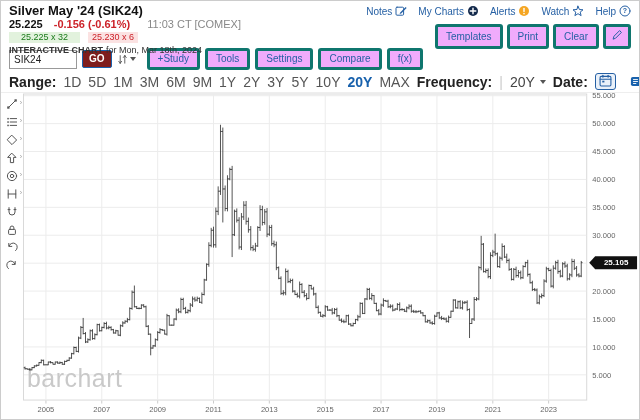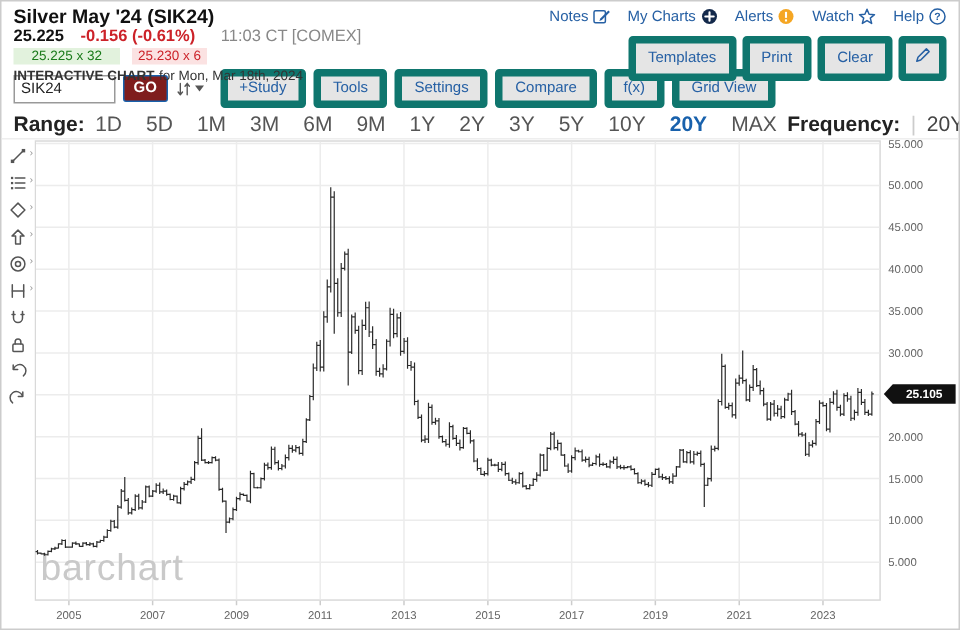--- a/index.html
+++ b/index.html
@@ -17,37 +17,37 @@
   .sess{font-size:11px;color:#888;margin-left:14px;}
   .ba{margin-top:2px;font-size:9px;display:flex;gap:8px;line-height:11px;}
   .bid{background:#e2f2dd;color:#1a7a1a;padding:0 12px;}
   .ask{background:#fbe2e2;color:#cc2229;padding:0 4px;}
   .ic{font-size:9px;color:#333;margin-top:2px;line-height:10px;}
   .icb{font-weight:bold;margin-right:3px;}
   .h-right{position:absolute;top:4px;right:8px;text-align:right;}
   .links{display:flex;gap:11px;font-size:10px;color:#2660a4;justify-content:flex-end;align-items:center;}
   .link{display:inline-flex;align-items:center;gap:3px;cursor:pointer;white-space:nowrap;}
   .hr-btns{margin-top:7px;display:flex;gap:4px;justify-content:flex-end;}
-  .btn{border:5px solid #0f766e;background:#e5e5e5;color:#2660a4;font-size:10px;
+  .btn{border:3px solid #0f766e;background:#f0abfc;color:#2660a4;font-size:10px;
        padding:2px 8px;border-radius:3px;font-family:inherit;line-height:12px;cursor:pointer;}
   .icon-btn{padding:2px 5px;display:inline-flex;align-items:center;}
   
   .toolbar{display:flex;align-items:center;gap:5px;padding:2px 8px;height:20px;}
   .symbol-input{width:58px;border:1px solid #999;font-size:10px;padding:1px 4px;height:15px;
                 font-family:inherit;color:#222;box-sizing:content-box;}
   .go{background:#7f1d1d;color:#fff;border:1px solid #1861ac;font-weight:bold;font-size:10px;
       padding:2px 6px;border-radius:2px;cursor:pointer;line-height:12px;}
   .sorticon{display:inline-flex;align-items:center;color:#444;cursor:pointer;margin-right:6px;}
   .caret{display:inline-block;width:0;height:0;border-left:3px solid transparent;
          border-right:3px solid transparent;border-top:4px solid #555;margin-left:2px;}
   #toolbar-buttons{display:flex;gap:5px;}
   
   .rangebar{display:flex;align-items:center;gap:7px;padding:3px 8px 3px;font-size:14px;color:#444;height:15px;}
   .bold{font-weight:bold;color:#222;}
-  #range-items{display:inline-flex;gap:16px;}
+  #range-items{display:inline-flex;gap:7px;}
   .range-item{color:#555;cursor:pointer;}
   .range-item.active{color:#1861ac;font-weight:bold;}
   .dd{display:inline-flex;align-items:center;gap:3px;cursor:pointer;color:#444;}
   .sep{color:#ccc;}
   .cal{background:#eaf1f9;border:1px solid #2660a4;border-radius:3px;padding:1px 3px;height:17px;
        display:inline-flex;align-items:center;cursor:pointer;}
   .spacer{flex:1;}
   .tut{color:#1861ac;font-weight:bold;display:inline-flex;gap:8px;align-items:center;cursor:pointer;}
   .burger{display:inline-flex;cursor:pointer;margin-left:4px;}
   
@@ -147,21 +147,20 @@
         <path d="M3.5 1.8 V10 M3.5 10 l-1.6-2 M3.5 10 l1.6-2 M8.5 10 V1.8 M8.5 1.8 l-1.6 2 M8.5 1.8 l1.6 2"></path>
       </svg>
       <span class="caret"></span>
     </span>
   <div id="toolbar-buttons">
       <button class="btn">+Study</button>
       <button class="btn">Tools</button>
       <button class="btn">Settings</button>
       <button class="btn">Compare</button>
       <button class="btn">f(x)</button>
-      <button class="btn">Grid View</button>
     </div>
 </div>
 
 <div class="rangebar">
   <span class="bold">Range:</span>
   <span id="range-items">
       <span class="range-item">1D</span>
       <span class="range-item">5D</span>
       <span class="range-item">1M</span>
       <span class="range-item">3M</span>

